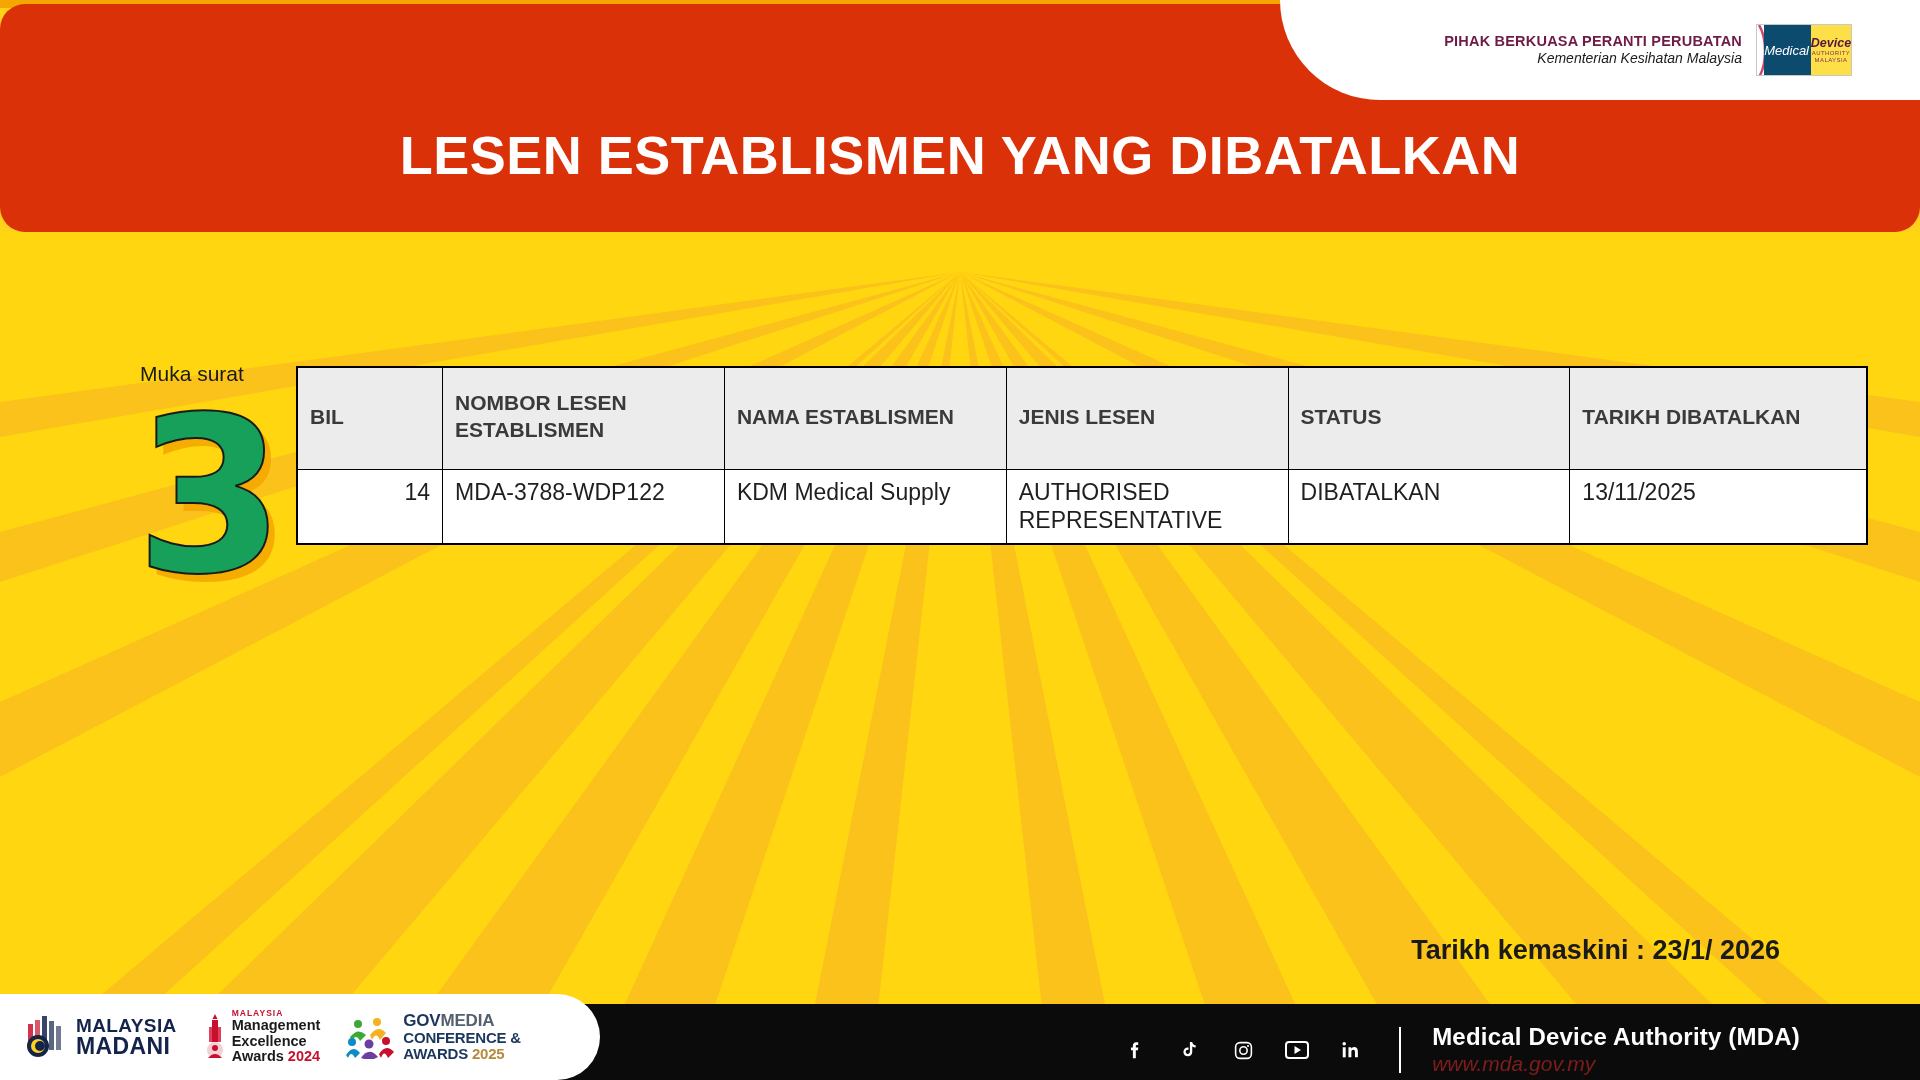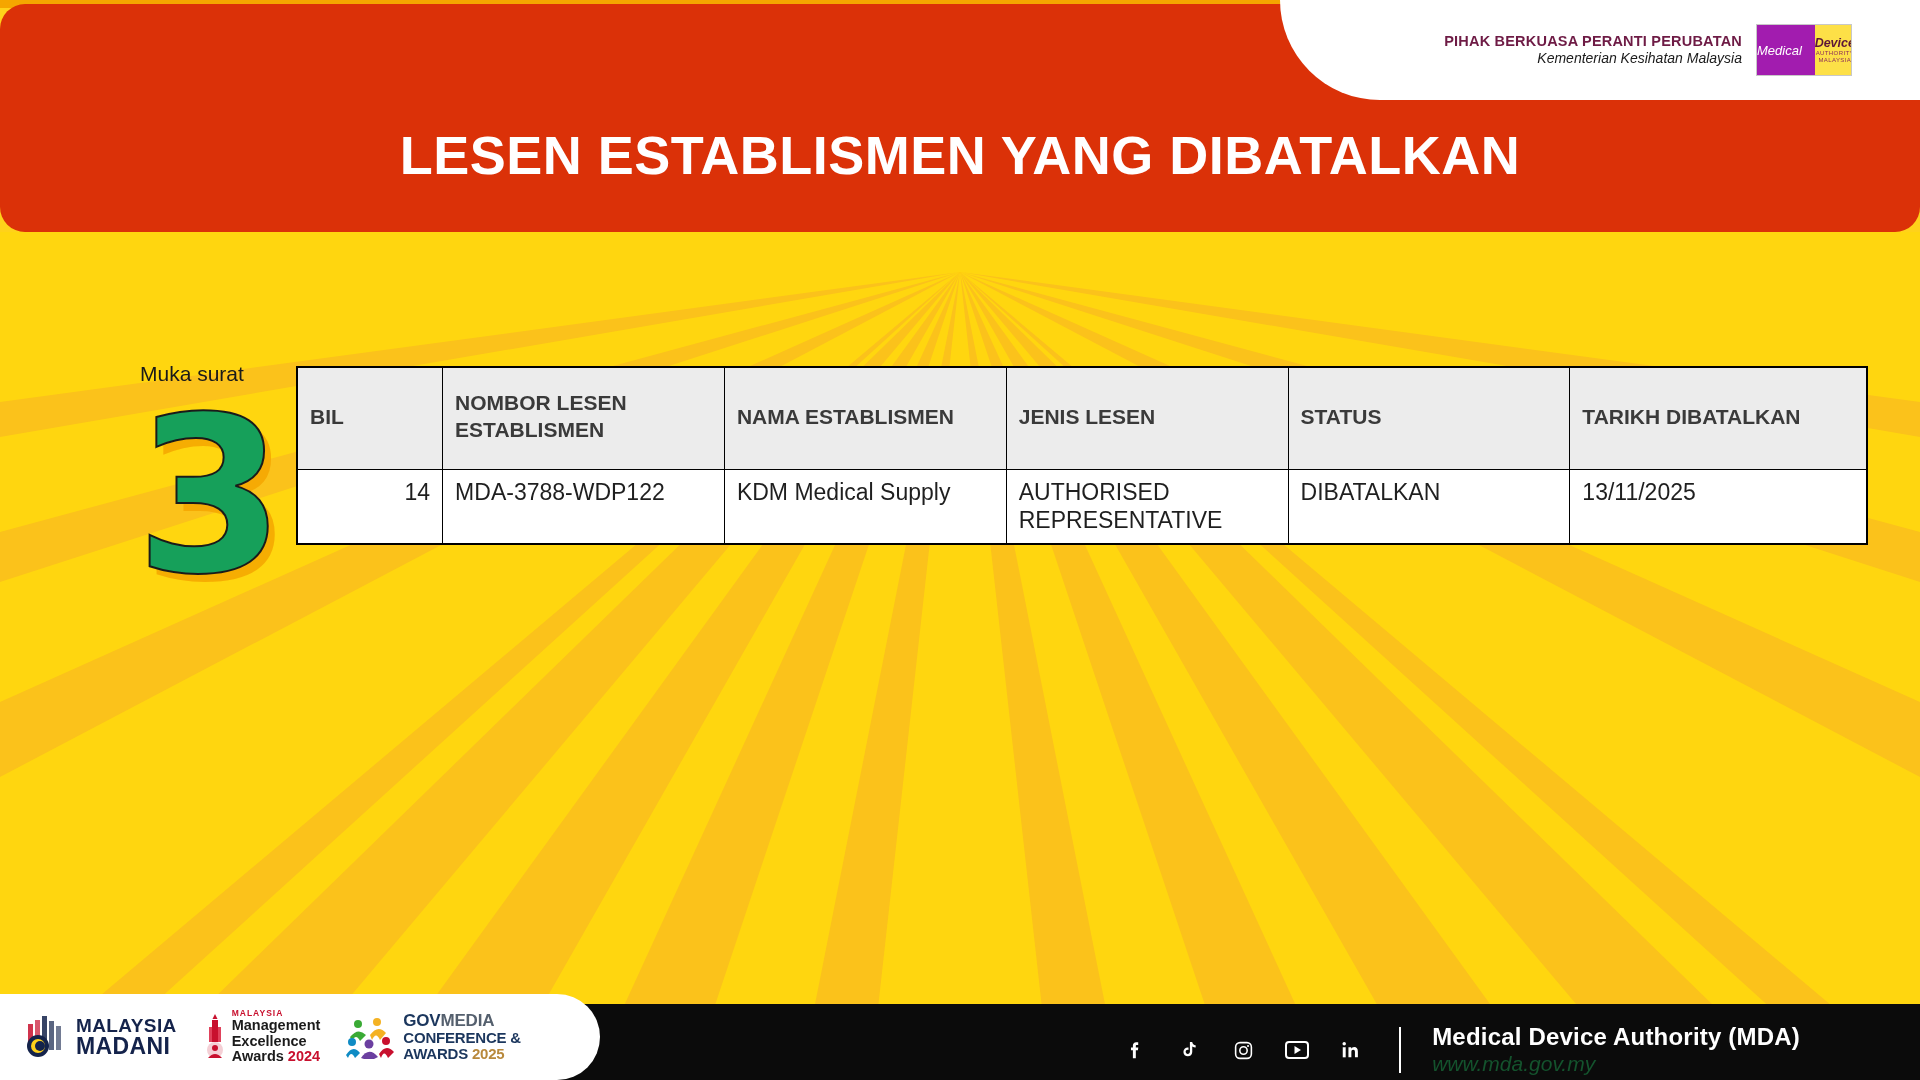--- a/index.html
+++ b/index.html
@@ -76,23 +76,23 @@
   .mda-mark {
     width:96px; height:52px;
     border:1px solid #c8c8c8;
     display:flex; overflow:hidden; flex:0 0 auto;
   }
   .mda-mark .waves {
     width:22px; background:#FFFFFF; position:relative; overflow:hidden;
   }
   .mda-mark .waves svg { position:absolute; left:0; top:0; }
   .mda-mark .maroon {
-    flex:1; background:#a21caf; color:#fff;
+    flex:1; background:#0c4a6e; color:#fff;
     display:flex; align-items:center; justify-content:center;
-    font-size:13px; font-style:italic; padding-right:13px;
+    font-size:13px; font-style:italic; padding-right:2px;
   }
   .mda-mark .white-col {
     width:40px; background:#fde047; color:#5c1538;
     display:flex; flex-direction:column; align-items:center;
     justify-content:center; line-height:1.15;
   }
   .mda-mark .white-col .d1 { font-size:12.5px; font-weight:bold; font-style:italic; }
   .mda-mark .white-col .d2 { font-size:6px; letter-spacing:0.4px; color:#8a2a5a; }
   .mda-mark .white-col .d3 { font-size:6px; letter-spacing:0.4px; color:#8a2a5a; }
 
@@ -224,21 +224,21 @@
     width:26px; height:26px;
   }
   .social-divider {
     width:2px; height:46px; background:#FFFFFF; margin:0 30px 0 34px;
   }
   .mda-footer-text { line-height:1.18; }
   .mda-footer-text .f1 {
     font-size:24px; font-weight:bold; color:#FFFFFF; letter-spacing:0.2px;
   }
   .mda-footer-text .f2 {
-    font-size:21px; font-style:italic; color:#14532d;
+    font-size:21px; font-style:italic; color:#7f1d1d;
   }
 </style>
 </head>
 <body>
 
 <div id="slide">
 
   <div class="top-strip"></div>
 
   <div class="sunburst">
@@ -322,20 +322,21 @@
           <td>MDA-3788-WDP122</td>
           <td>KDM Medical Supply</td>
           <td>AUTHORISED REPRESENTATIVE</td>
           <td>DIBATALKAN</td>
           <td class="c-date">13/11/2025</td>
         </tr>
       </tbody>
     </table>
   </div>
 
+  <div class="tarikh-kemaskini">Tarikh kemaskini : 23/1/ 2026</div>
 
   <div class="footer"></div>
 
   <div class="footer-white">
 
     <div class="madani">
       <div class="bars">
         <svg width="44" height="42" viewBox="0 0 44 42" aria-hidden="true">
           <rect x="4" y="8" width="5" height="26" fill="#C8102E" opacity="0.85"></rect>
           <rect x="11" y="4" width="5" height="30" fill="#C8102E" opacity="0.7"></rect>

